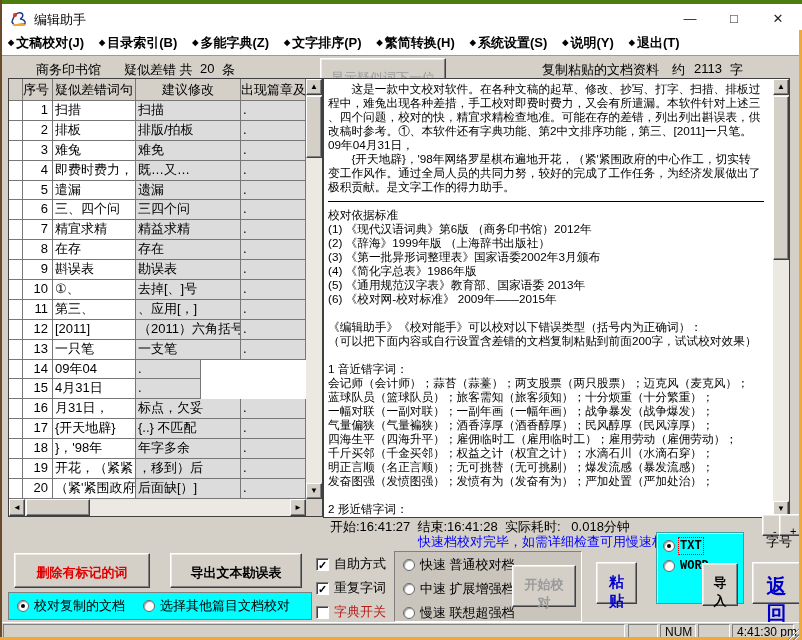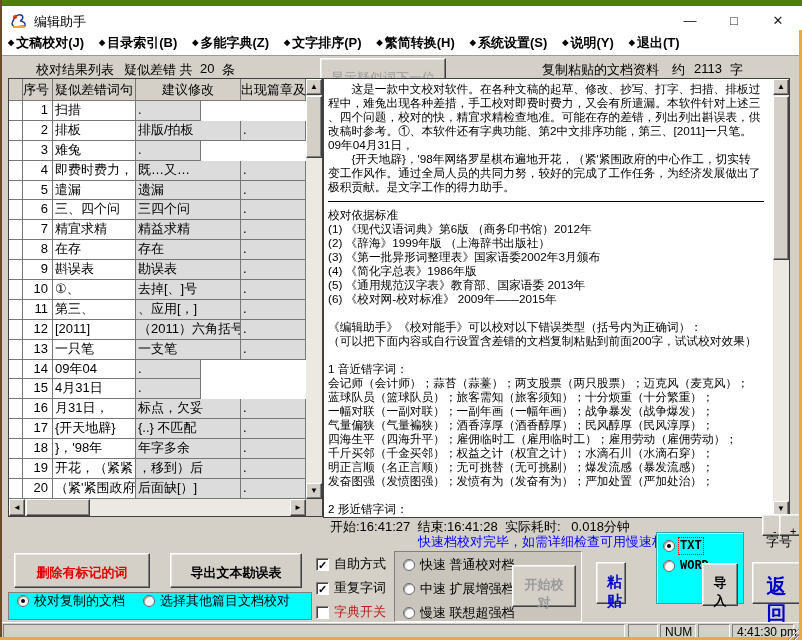--- a/index.html
+++ b/index.html
@@ -3,21 +3,21 @@
 <meta charset="utf-8">
 <style>
   html,body{margin:0;padding:0;background:#777;}
   .window{position:relative;width:802px;height:640px;background:#d4d0c8;
     font-family:"Liberation Sans",sans-serif;overflow:hidden;color:#000;}
   
   .edge-left{position:absolute;left:0;top:0;width:2px;height:640px;background:#6b4a2a;z-index:60}
   .edge-right{position:absolute;right:0;top:30px;width:3px;height:610px;background:#f0a838;z-index:60}
   .edge-bottom{position:absolute;left:0;bottom:0;width:802px;height:3px;background:#f0a838;z-index:60}
   
-  .titlebar{position:absolute;left:0;top:0;width:802px;height:30px;background:#fff;border-top:6px solid #4d7c0f;}
+  .titlebar{position:absolute;left:0;top:0;width:802px;height:30px;background:#fff;border-top:4px solid #4d7c0f;}
   .app-icon{position:absolute;left:10px;top:6px;width:18px;height:18px}
   .title-text{position:absolute;left:34px;top:7px;font-size:13px;}
   .win-controls{position:absolute;right:2px;top:0;height:30px;display:flex}
   .win-btn{width:44px;height:30px;line-height:30px;text-align:center;font-size:13px;color:#222;cursor:default}
   
   .menubar{position:absolute;left:2px;top:30px;width:798px;height:26px;background:#fff;
     border-bottom:1px solid #9a9a9a;display:flex;align-items:center;padding-left:6px;box-sizing:border-box;}
   .menu-item{display:flex;align-items:center;margin-right:15px;font-size:13px;font-weight:bold;white-space:nowrap}
   .menu-bullet{font-size:8px;margin-right:2px;}
   
@@ -72,21 +72,21 @@
   .opt-label{font-size:13px}
   .speedbox{position:absolute;left:394px;top:551px;width:188px;height:71px;background:#c9c5bd;
     border:1px solid;border-color:#808080 #fff #fff #808080;box-sizing:border-box;padding:5px 0 0 8px}
   .cyan{background:#00ffff}
   .txtpanel{position:absolute;left:656px;top:532px;width:88px;height:72px;border:1px solid #40a0a0;
     box-shadow:inset 1px 1px 0 #b0ffff;box-sizing:border-box;padding:5px 0 0 6px}
   .txtpanel .radio-row{margin-bottom:4px}
   .txtpanel .opt-label{font-size:12px;font-weight:bold;font-family:"Liberation Mono",monospace}
   .dotted-focus{outline:1px dotted #e00000;outline-offset:1px}
   .sourcerow{position:absolute;left:8px;top:592px;width:304px;height:28px;border:1px solid #808080;
-    box-sizing:border-box;display:flex;padding-left:8px}
+    box-sizing:border-box;display:flex;align-items:center;padding-left:8px}
   .sourcerow .radio-row{margin:0 18px 0 0}
   
   .statusbar{position:absolute;left:0;top:622px;width:802px;height:18px;background:#d4d0c8;border-top:1px solid #fff}
   .scell{position:absolute;top:1px;height:15px;border:1px solid;border-color:#808080 #fff #fff #808080;
     font-size:12px;line-height:14px;box-sizing:border-box;padding:0 4px;white-space:pre}
   .grip{position:absolute;right:3px;bottom:1px;width:13px;height:13px;
     background:repeating-linear-gradient(135deg,transparent 0 2px,#808080 2px 3px,#fff 3px 4px);
     clip-path:polygon(100% 0,100% 100%,0 100%);z-index:70}
 </style>
 </head>
@@ -136,21 +136,21 @@
       <div class="menu-item">
         <span class="menu-bullet">◆</span>
         <span>说明(Y)</span>
       </div>
       <div class="menu-item">
         <span class="menu-bullet">◆</span>
         <span>退出(T)</span>
       </div>
     </div>
 
-  <span class="lbl" style="left:36px;top:61px">校对结果列表</span>
+  <span class="lbl" style="left:36px;top:61px">商务印书馆</span>
   <span class="lbl" style="left:124px;top:61px">疑似差错 共</span>
   <span class="lbl" style="left:200px;top:61px">20</span>
   <span class="lbl" style="left:222px;top:61px">条</span>
   <button class="btn disabled" style="position:absolute;left:320px;top:58px;width:126px;height:20px">显示疑似词下一位置</button>
   <span class="lbl" style="left:542px;top:61px">复制粘贴的文档资料</span>
   <span class="lbl" style="left:672px;top:61px">约</span>
   <span class="lbl" style="left:694px;top:61px">2113</span>
   <span class="lbl" style="left:730px;top:61px">字</span>
 
   <div class="grid">
@@ -159,33 +159,35 @@
         <div class="hcell c1">序号</div>
         <div class="hcell c2">疑似差错词句</div>
         <div class="hcell c3">建议修改</div>
         <div class="hcell c4">出现篇章及次数</div>
       </div>
     <div class="g-body" id="grid-body">
         <div class="g-row">
           <div class="cell c0"></div>
           <div class="cell c1">1</div>
           <div class="cell c2">扫措</div>
+          <div class="cell c3 ro">扫描</div>
           <div class="cell c4 ro">.</div>
         </div>
         <div class="g-row">
           <div class="cell c0"></div>
           <div class="cell c1">2</div>
           <div class="cell c2">排板</div>
           <div class="cell c3 ro">排版/拍板</div>
           <div class="cell c4 ro">.</div>
         </div>
         <div class="g-row">
           <div class="cell c0"></div>
           <div class="cell c1">3</div>
           <div class="cell c2">难兔</div>
+          <div class="cell c3 ro">难免</div>
           <div class="cell c4 ro">.</div>
         </div>
         <div class="g-row">
           <div class="cell c0"></div>
           <div class="cell c1">4</div>
           <div class="cell c2">即费时费力，</div>
           <div class="cell c3 ro">既…又…</div>
           <div class="cell c4 ro">.</div>
         </div>
         <div class="g-row">
@@ -357,21 +359,21 @@
         <span class="radio"></span>
         <span class="opt-label">中速 扩展增强档</span>
       </div>
       <div class="radio-row">
         <span class="radio"></span>
         <span class="opt-label">慢速 联想超强档</span>
       </div>
     </div>
   <button class="btn bigbtn disabled" style="left:512px;top:565px;width:64px;height:42px">开始校对</button>
 
-  <button class="btn bigbtn blue" style="left:596px;top:562px;width:30px;height:42px;font-size:15px">粘 贴</button>
+  <button class="btn bigbtn blue" style="left:596px;top:562px;width:41px;height:42px;font-size:15px">粘 贴</button>
 
   <div class="txtpanel cyan" id="format-col">
       <div class="radio-row">
         <span class="radio sel"></span>
         <span class="opt-label dotted-focus">TXT</span>
       </div>
       <div class="radio-row">
         <span class="radio"></span>
         <span class="opt-label">WORD</span>
       </div>

